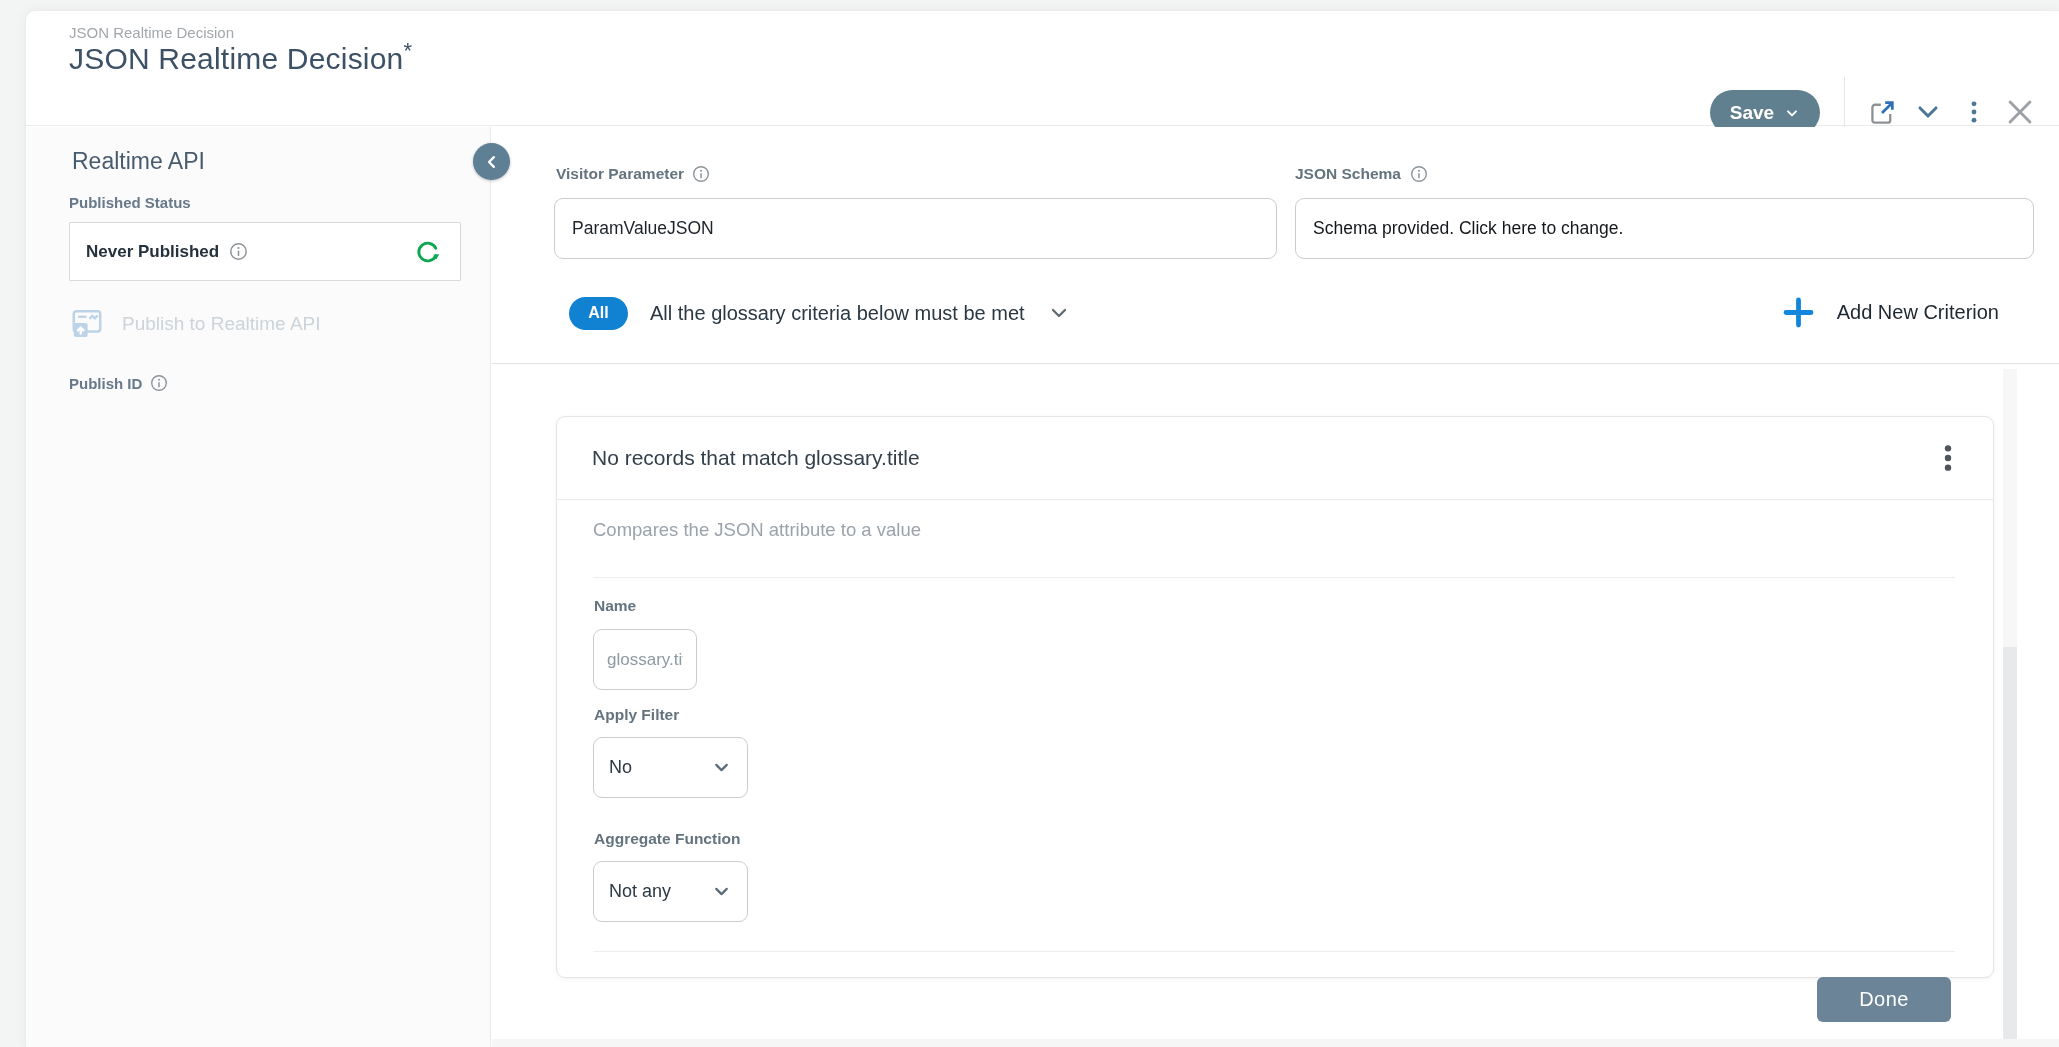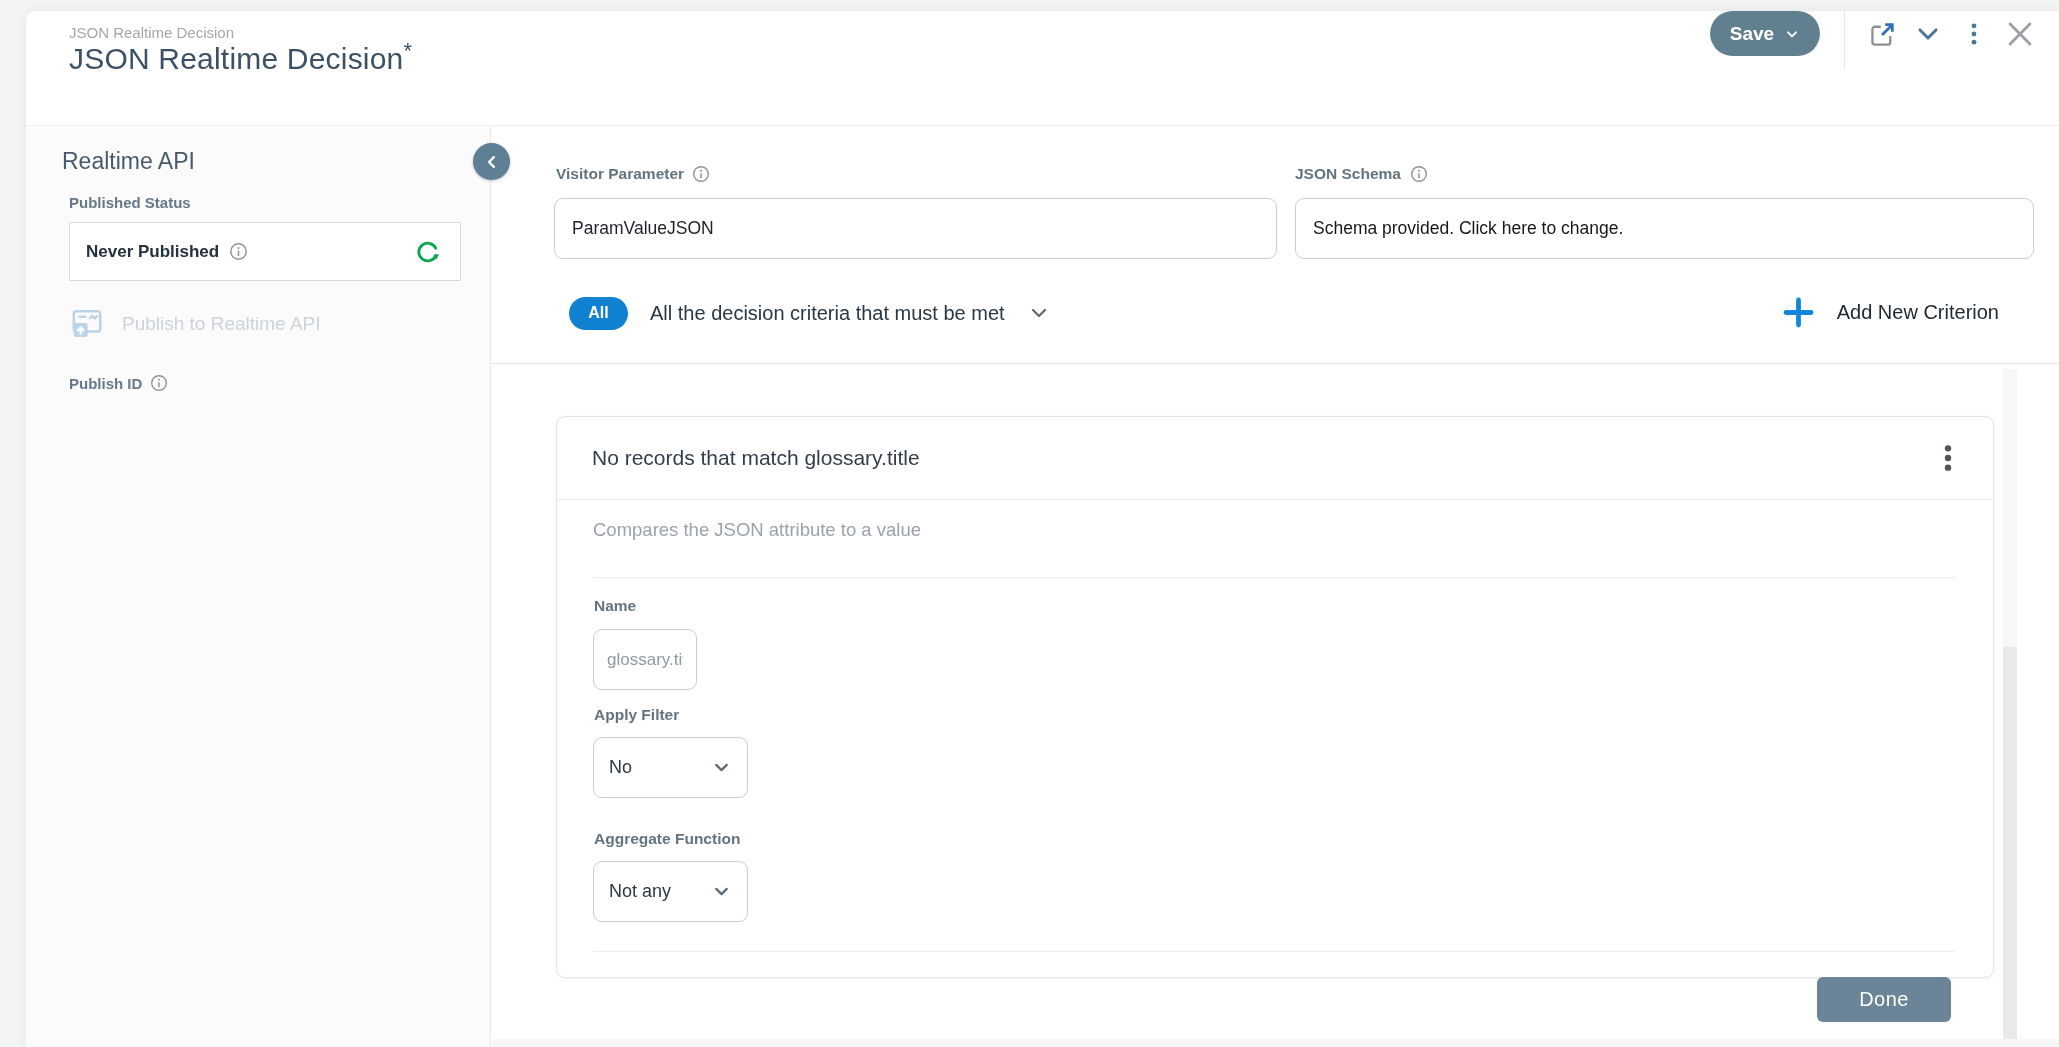--- a/index.html
+++ b/index.html
@@ -8,33 +8,33 @@
   .page { position:relative; width:2059px; height:1047px; background:#f3f4f4; overflow:hidden; }
   .app { position:absolute; left:25px; top:10px; width:2034px; height:1037px; background:#fff;
          border:1px solid #ececec; border-right:none; border-bottom:none;
          border-top-left-radius:10px; box-shadow:0 0 12px rgba(0,0,0,0.05); }
 
   
   .topbar { position:absolute; left:0; top:0; width:100%; height:115px; border-bottom:1px solid #e9eaea; }
   .breadcrumb { position:absolute; left:43px; top:13px; font-size:15px; color:#a2a7ac; }
   .page-title { position:absolute; left:43px; top:31px; font-size:30px; font-weight:500; color:#3c5165; letter-spacing:.2px; }
   .page-title .dirty { font-size:22px; position:relative; top:-11px; color:#3c5165; }
-  .topbar-actions { position:absolute; right:16px; top:0; height:124px; display:flex; align-items:flex-start; }
+  .topbar-actions { position:absolute; right:16px; top:0; height:124px; display:flex; align-items:flex-end; }
   .save-btn { display:flex; align-items:center; justify-content:center; gap:10px; width:110px; height:45px;
               border-radius:23px; background:#61808f; border:none; color:#fff; font-family:inherit;
               font-size:19px; font-weight:700; cursor:pointer; margin-right:16px; }
   .v-div { width:1px; height:58px; background:#e6e6e6; margin:0 14px 0 8px; }
   .icon-btn { width:46px; height:46px; display:flex; align-items:center; justify-content:center;
               background:none; border:none; cursor:pointer; }
 
   
   .bodywrap { position:absolute; left:0; top:116px; right:0; bottom:0; }
 
   .sidebar { position:absolute; left:0; top:0; bottom:0; width:465px; background:#fbfbfc; border-right:1px solid #e8e9e9; }
-  .sb-title { position:absolute; left:36px; top:21px; font-size:23px; color:#485b6d; }
+  .sb-title { position:absolute; left:46px; top:21px; font-size:23px; color:#485b6d; }
   .sb-label { font-size:15px; font-weight:700; color:#66788a; display:flex; align-items:center; gap:8px; }
   .lbl-pubstatus { position:absolute; left:43px; top:67px; }
   .status-box { position:absolute; left:43px; top:95px; width:392px; height:59px; background:#fff;
                 border:1px solid #d7dadd; border-radius:1px; display:flex; align-items:center; padding:0 16px; }
   .status-text { font-size:17px; font-weight:700; color:#25313c; margin-right:10px; }
   .refresh-btn { margin-left:auto; background:none; border:none; cursor:pointer; width:32px; height:32px;
                  display:flex; align-items:center; justify-content:center; }
   .publish-row { position:absolute; left:43px; top:179px; display:flex; align-items:center; gap:17px;
                  background:none; border:none; cursor:default; }
   .publish-row .pub-label { font-size:19px; color:#ccd3d9; font-family:inherit; }
@@ -224,21 +224,21 @@
                 <circle cx="9" cy="9" r="7.3" stroke="#8d959b" stroke-width="1.4"></circle>
                 <circle cx="9" cy="5.7" r="1" fill="#8d959b"></circle>
                 <path d="M9 8.2 v5" stroke="#8d959b" stroke-width="1.5"></path>
               </svg>
           </span>
         </div>
         <input class="text-input inp-schema" value="Schema provided. Click here to change." style="">
 
         <button class="rule-row">
           <span class="all-pill">All</span>
-          <span class="rule-text">All the decision criteria that must be met</span>
+          <span class="rule-text">All the glossary criteria below must be met</span>
           <span style="display:flex">
             <svg width="24" height="24" viewBox="0 0 24 24" fill="none">
                 <path d="M6 9 l6 6 6-6" stroke="#5f6a72" stroke-width="2.3" stroke-linecap="round" stroke-linejoin="round"></path>
               </svg>
           </span>
         </button>
 
         <button class="add-btn">
           <span style="display:flex">
             <svg width="37" height="37" viewBox="0 0 34 34" fill="none">

